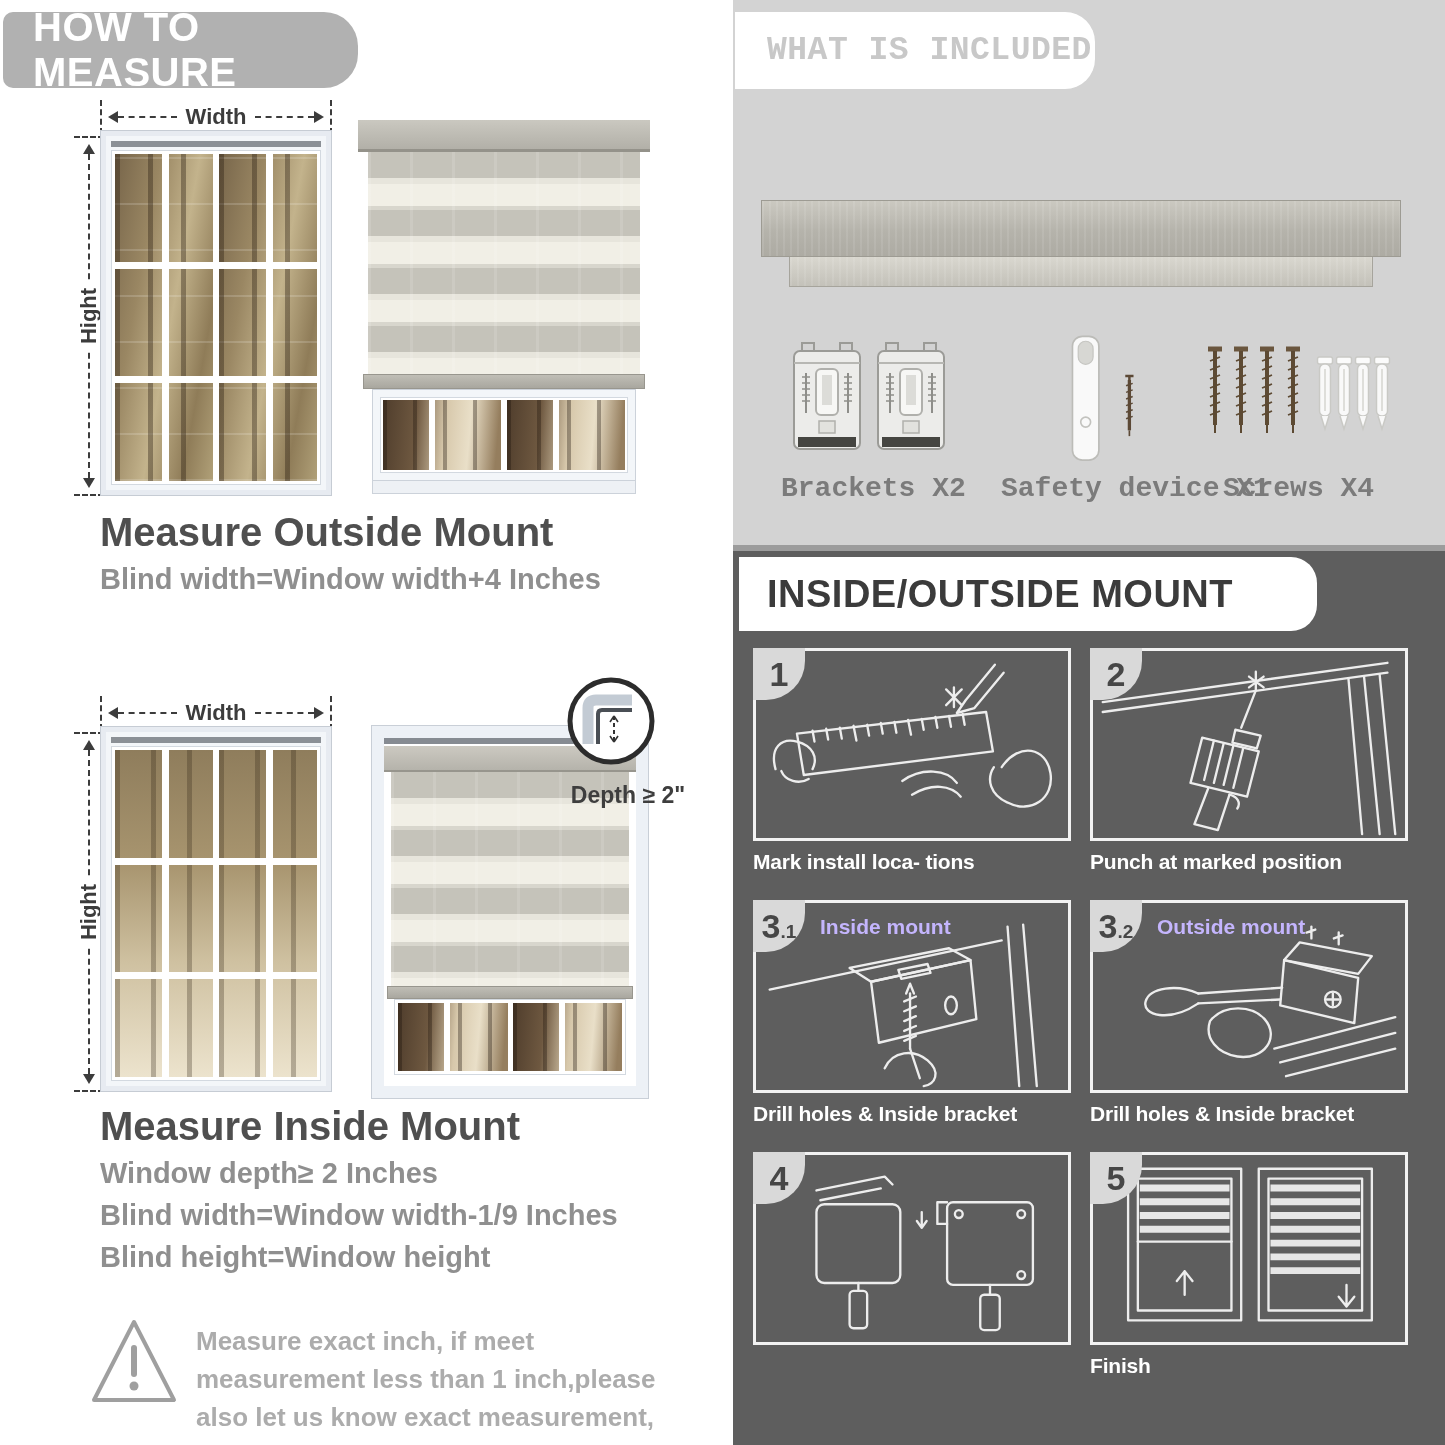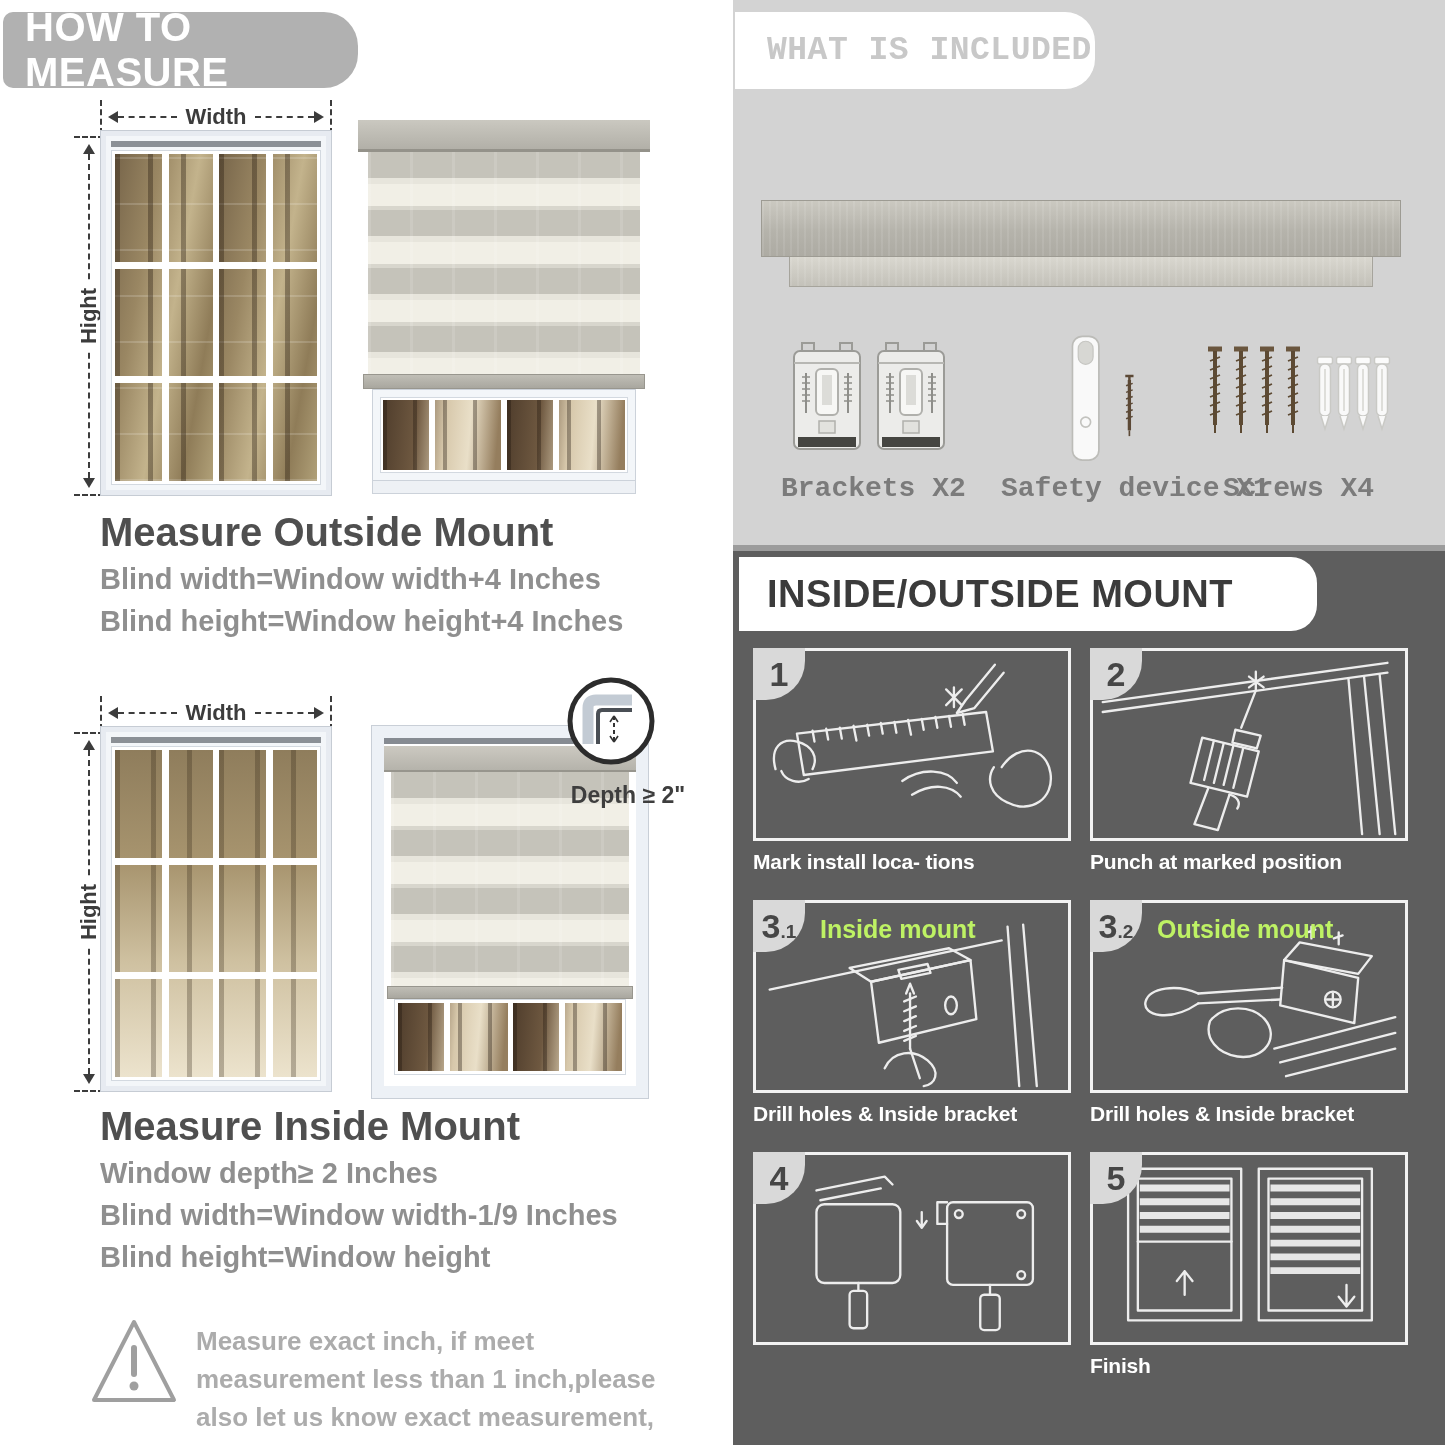--- a/index.html
+++ b/index.html
@@ -4,21 +4,21 @@
 <style>
   * { margin:0; padding:0; box-sizing:border-box; }
   body { background:#ffffff; font-family:"Liberation Sans", sans-serif; }
   .canvas { position:relative; width:1445px; height:1445px; background:#ffffff; overflow:hidden; }
 
   
   .banner { position:absolute; display:flex; align-items:center; font-weight:bold; letter-spacing:.5px; }
 
   
   .banner-howto { left:3px; top:12px; width:355px; height:76px; background:#b1b1b1;
-                  border-radius:10px 34px 34px 10px; color:#ffffff; font-size:40px; padding-left:22px; }
+                  border-radius:10px 34px 34px 10px; color:#ffffff; font-size:40px; padding-left:30px; }
 
   .heading { position:absolute; left:100px; font-size:40px; font-weight:bold; color:#4f4f4f; }
   .bodylines { position:absolute; left:100px; font-size:29px; font-weight:bold; color:#8f8f8f; line-height:42px; }
 
   
   .harrow { position:absolute; display:flex; align-items:center; color:#3c3c3c; font-weight:bold; font-size:22px; height:34px; }
   .harrow .tick { width:0; height:34px; border-left:2px dashed #3c3c3c; }
   .harrow .shaft { flex:1; height:0; border-top:2px dashed #3c3c3c; }
   .harrow .ah-left { width:0; height:0; border:6px solid transparent; border-right:10px solid #3c3c3c; }
   .harrow .ah-right { width:0; height:0; border:6px solid transparent; border-left:10px solid #3c3c3c; }
@@ -118,21 +118,21 @@
                   border-radius:0 26px 26px 0; color:#3b3b3b; font-size:38px; padding-left:28px; }
   .steps { position:absolute; left:20px; top:103px; width:655px; display:grid;
            grid-template-columns:1fr 1fr; column-gap:19px; row-gap:17px; }
   .panel { position:relative; height:193px; border:3px solid #f2f2f2; background:#5e5e5e; }
   .panel svg { display:block; width:100%; height:100%; }
   .badge { position:absolute; top:-3px; left:-3px; width:52px; height:52px; background:#d9d9d9;
            border-radius:0 0 75% 0; display:flex; align-items:center; justify-content:center;
            color:#474747; font-weight:bold; font-size:34px; z-index:2; }
   .badge .badge-sub { font-size:19px; margin-top:12px; }
   .badge .badge-sub:empty { display:none; }
-  .panel-title { position:absolute; left:64px; top:12px; color:#bef264; font-weight:bold; font-size:25px; z-index:2; }
+  .panel-title { position:absolute; left:64px; top:12px; color:#c4b5fd; font-weight:bold; font-size:21px; z-index:2; }
   .panel-title:empty { display:none; }
   .caption { margin-top:9px; min-height:33px; color:#ffffff; font-weight:bold; font-size:21px;
              letter-spacing:-.2px; white-space:nowrap; }
 
   .lineart { stroke:#ededed; stroke-width:2.4; fill:none; stroke-linecap:round; stroke-linejoin:round; }
 </style>
 </head>
 <body>
 
 <div class="canvas">
@@ -175,21 +175,20 @@
           <div class="sash sashU"></div>
           <div class="sash sashU"></div>
         </div>
       </div>
       <div class="sill"></div>
     </div>
 
     <div class="heading" style="top:510px;text-align:center;">Measure Outside Mount</div>
     <div class="bodylines" style="top:558px;">
       <div>Blind width=Window width+4 Inches</div>
-      <div>Blind height=Window height+4 Inches</div>
     </div>
 
     <div class="harrow" style="left:100px; top:696px; width:232px;">
       <div class="tick"></div>
       <div class="ah-left"></div>
       <div class="shaft"></div>
       <span class="hlabel">Width</span>
       <div class="shaft"></div>
       <div class="ah-right"></div>
       <div class="tick"></div>

